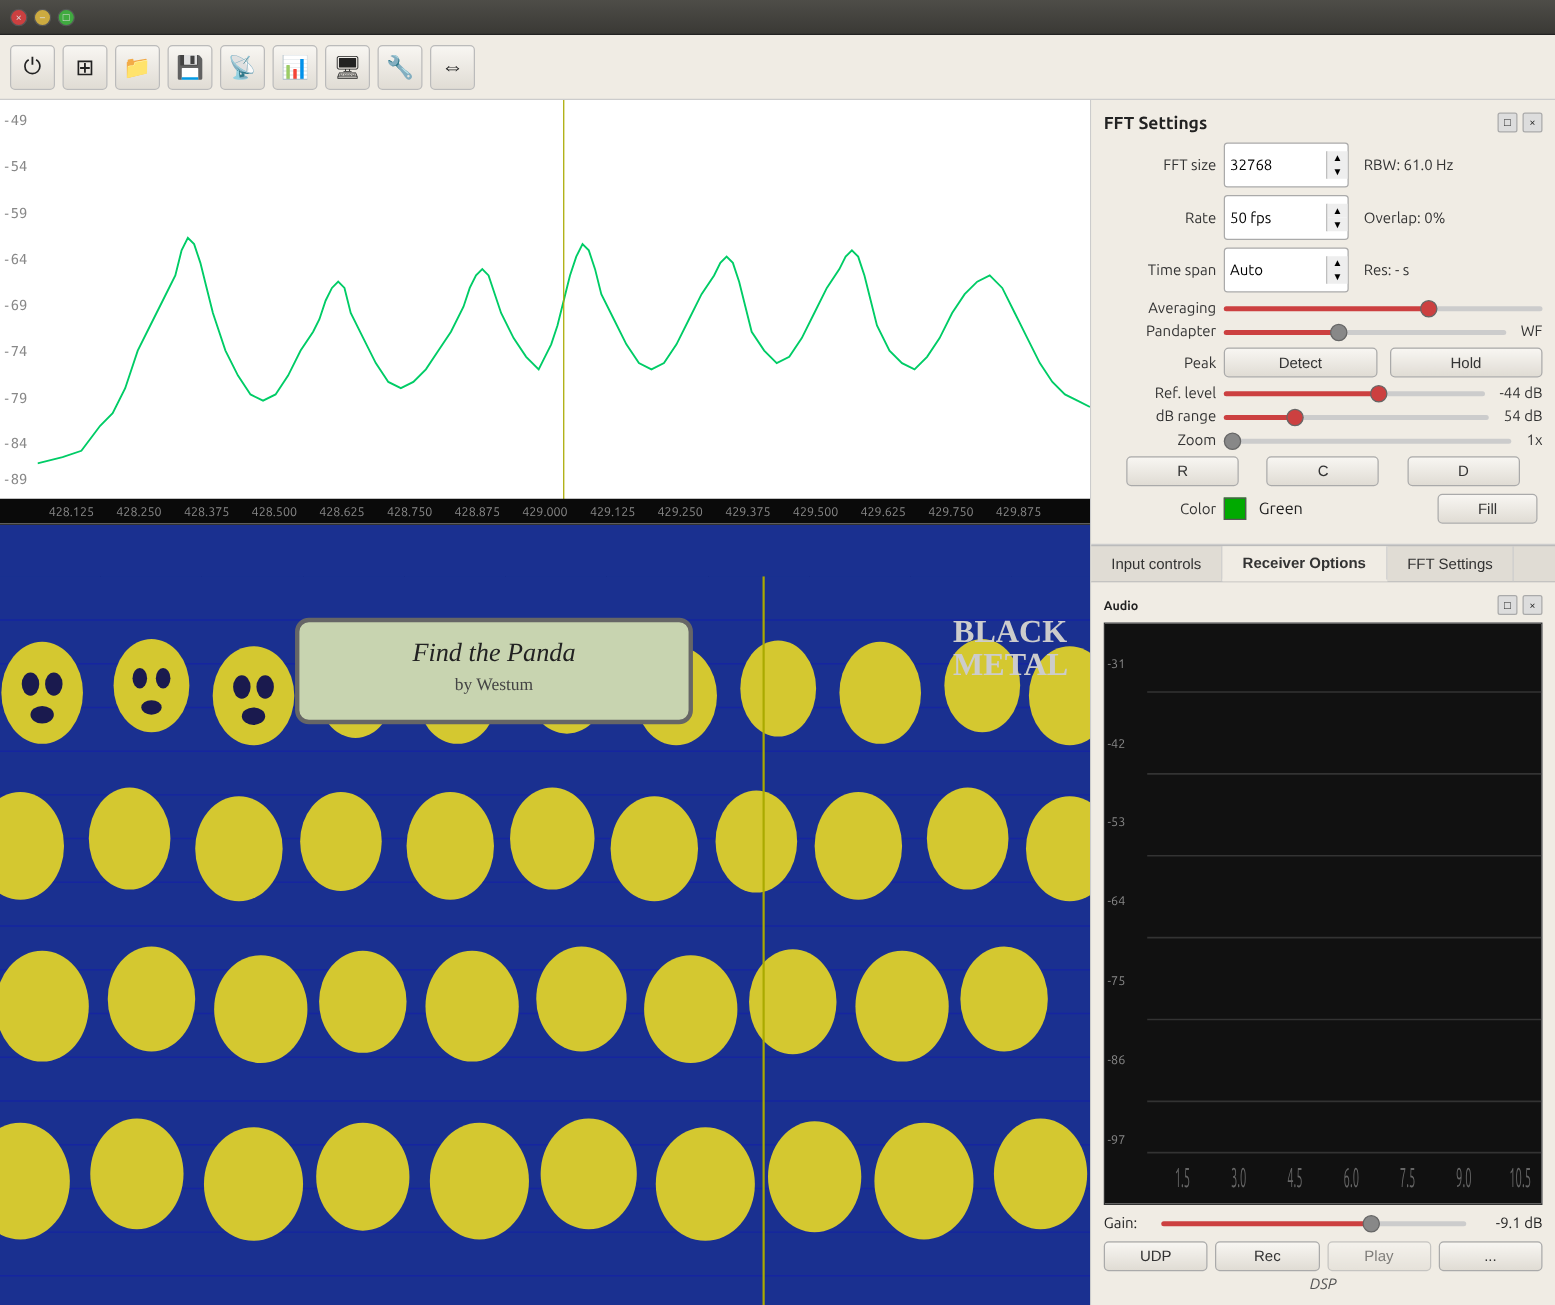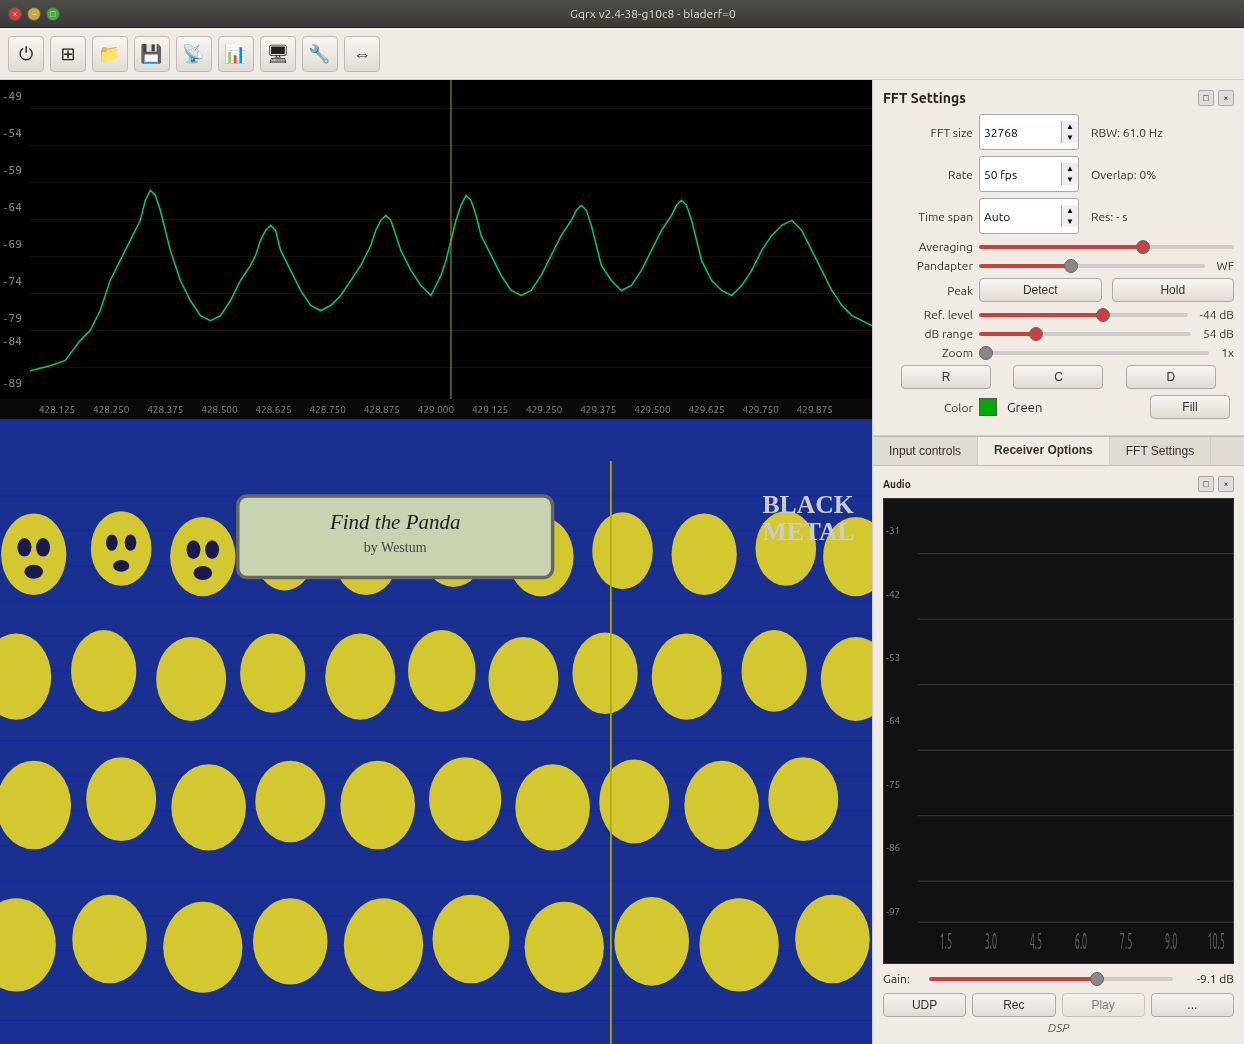--- a/index.html
+++ b/index.html
@@ -130,21 +130,21 @@
     }
     #dbfs-label {
       color: #aaa;
       font-size: 10px;
       text-align: left;
     }
 
     
     #spectrum-area {
       height: 340px;
-      background: #000000;
+      background: #ffffff;
       position: relative;
       border-bottom: 1px solid #333;
       overflow: hidden;
     }
     
     .db-label {
       position: absolute;
       left: 2px;
       color: #888;
       font-size: 11px;
@@ -469,21 +469,20 @@
   </style>
 </head>
 <body>
 
 <div id="titlebar">
   <div class="window-controls">
     <div class="win-btn close">×</div>
     <div class="win-btn min">−</div>
     <div class="win-btn max">□</div>
   </div>
-  <div class="title">Gqrx v2.4-38-g10c8 - bladerf=0</div>
 </div>
 
 <div id="toolbar">
   <div class="toolbar-btn">⏻</div>
   <div class="toolbar-btn">⊞</div>
   <div class="toolbar-btn">📁</div>
   <div class="toolbar-btn">💾</div>
   <div class="toolbar-btn">📡</div>
   <div class="toolbar-btn">📊</div>
   <div class="toolbar-btn">🖥</div>
@@ -498,21 +497,21 @@
 
     <div id="spectrum-area">
 
       <span class="db-label" style="top:10px">-49</span>
       <span class="db-label" style="top:47px">-54</span>
       <span class="db-label" style="top:84px">-59</span>
       <span class="db-label" style="top:121px">-64</span>
       <span class="db-label" style="top:158px">-69</span>
       <span class="db-label" style="top:195px">-74</span>
       <span class="db-label" style="top:232px">-79</span>
-      <span class="db-label" style="top:255px">-84</span>
+      <span class="db-label" style="top:268px">-84</span>
       <span class="db-label" style="top:297px">-89</span>
 
       <div class="grid-h" style="top:28px"></div>
       <div class="grid-h" style="top:65px"></div>
       <div class="grid-h" style="top:102px"></div>
       <div class="grid-h" style="top:139px"></div>
       <div class="grid-h" style="top:176px"></div>
       <div class="grid-h" style="top:213px"></div>
       <div class="grid-h" style="top:250px"></div>
       <div class="grid-h" style="top:287px"></div>

